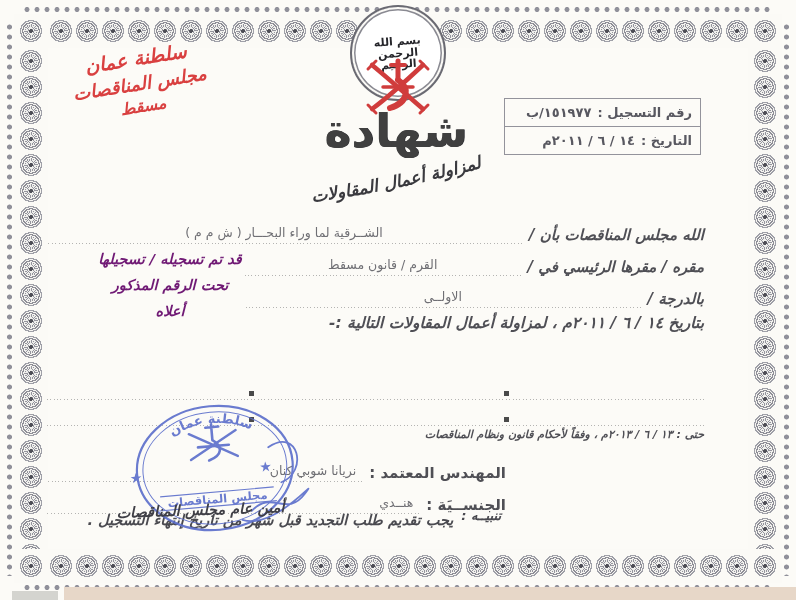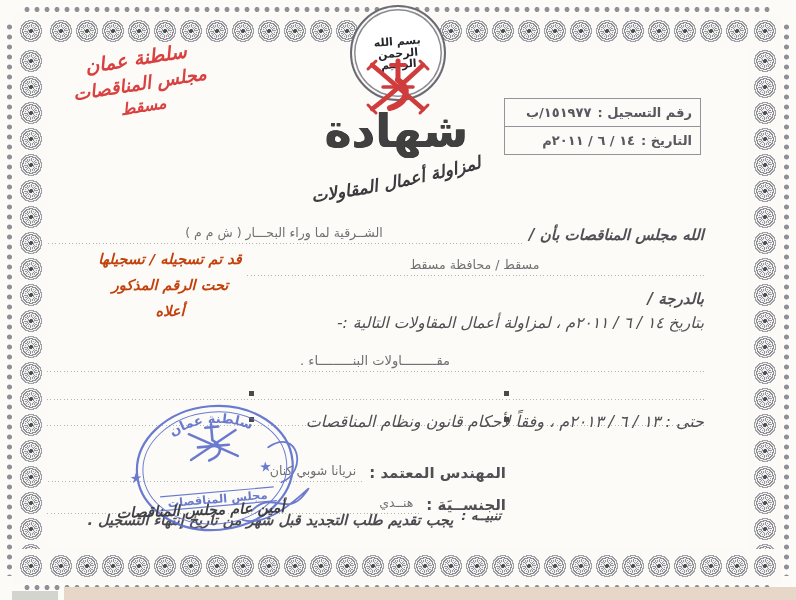--- a/index.html
+++ b/index.html
@@ -54,23 +54,23 @@
   .subtitle-svg{position:absolute;right:288px;top:152px;width:220px;height:64px;}
 
   
   .row{position:absolute;display:flex;align-items:flex-end;gap:7px;height:24px;left:46px;right:92px;}
   .lbl{font-style:italic;font-weight:700;font-size:15px;color:#4f4f55;white-space:nowrap;}
   .dots{flex:1;position:relative;text-align:center;padding-bottom:3px;
     background-image:repeating-linear-gradient(to left,#b4b4b2 0 1px,rgba(255,255,255,0) 1px 3.4px);
     background-repeat:no-repeat;background-size:100% 1px;background-position:left bottom;}
   .val{font-size:12.5px;color:#6f6f74;letter-spacing:.4px;}
   .sq{position:absolute;width:5px;height:5px;background:#4a4a4a;bottom:4px;}
-  .cal-line{position:absolute;right:92px;font-style:italic;font-weight:400;color:#4f4f55;}
+  .cal-line{position:absolute;right:92px;font-style:italic;font-weight:700;color:#4f4f55;}
   .leftnote{position:absolute;left:95px;top:246px;width:150px;text-align:center;
-    font-style:italic;font-weight:700;font-size:14.5px;color:#c2410c;line-height:26px;}
+    font-style:italic;font-weight:700;font-size:14.5px;color:#701a75;line-height:26px;}
   .fieldrow{left:46px;right:290px;}
   .fieldrow .val{margin-right:6px;text-align:right;}
   .notice{position:absolute;right:295px;left:46px;top:512px;display:flex;gap:8px;align-items:flex-start;
     font-style:italic;font-weight:700;font-size:14.5px;color:#4a4a50;}
   .notice .nlab{font-size:13px;transform:translateY(-4px);font-style:italic;}
 
   
   .stamp{position:absolute;left:120px;top:394px;width:190px;height:152px;transform:rotate(-5deg);opacity:.9;}
   .sigtitle{position:absolute;left:98px;top:502px;width:205px;text-align:center;
     font-style:italic;font-weight:700;font-size:14.5px;color:#3f3f46;transform:rotate(-2deg);}
@@ -143,56 +143,55 @@
   </svg>
 
   <div class="row" style="top:220px">
     <span class="lbl">الله مجلس المناقصات بأن /</span>
     <span class="dots">
       <span class="val">الشــرقية لما وراء البحـــار ( ش م م )</span>
     </span>
   </div>
 
   <div class="row" style="top:252px;left:245px">
-    <span class="dots">
-      <span class="val">مسقط / محافظة مسقط</span>
+    <span class="lbl">مقره / مقرها الرئيسي في /</span>
+    <span class="dots">
+      <span class="val">القرم / قانون مسقط</span>
     </span>
   </div>
 
   <div class="leftnote">
     <div>قد تم تسجيله / تسجيلها</div>
     <div>تحت الرقم المذكور أعلاه</div>
   </div>
 
   <div class="row" style="top:284px;left:245px">
     <span class="lbl">بالدرجة /</span>
+    <span class="dots">
+      <span class="val">الاولــى</span>
+    </span>
   </div>
 
   <div class="cal-line" style="top:314px;font-size:15.5px">بتاريخ ١٤ / ٦ / ٢٠١١م ، لمزاولة أعمال المقاولات التالية :-</div>
 
-  <div class="row" style="top:348px">
-    <span class="dots">
-      <span class="val" style="font-size:13px">مقـــــــــاولات البنـــــــــاء .</span>
-    </span>
-  </div>
 
   <div class="row" style="top:376px">
     <span class="dots">
       <span class="sq" style="right:195px"></span>
       <span class="sq" style="right:450px"></span>
     </span>
   </div>
   <div class="row" style="top:402px">
     <span class="dots">
       <span class="sq" style="right:195px"></span>
       <span class="sq" style="right:450px"></span>
     </span>
   </div>
 
-  <div class="cal-line" style="top:412px;font-size:16px">حتى : ١٣ / ٦ / ٢٠١٣م ، وفقاً لأحكام قانون ونظام المناقصات</div>
+  <div class="cal-line" style="top:428px;font-size:11px">حتى : ١٣ / ٦ / ٢٠١٣م ، وفقاً لأحكام قانون ونظام المناقصات</div>
 
   <div class="row fieldrow" style="top:458px">
     <span class="lbl" style="font-style:normal">المهندس المعتمد :</span>
     <span class="dots" style="text-align:right">
       <span class="val">نريانا شوبي كنان</span>
     </span>
   </div>
 
   <div class="row fieldrow" style="top:490px">
     <span class="lbl" style="font-style:normal">الجنســيَة :</span>

